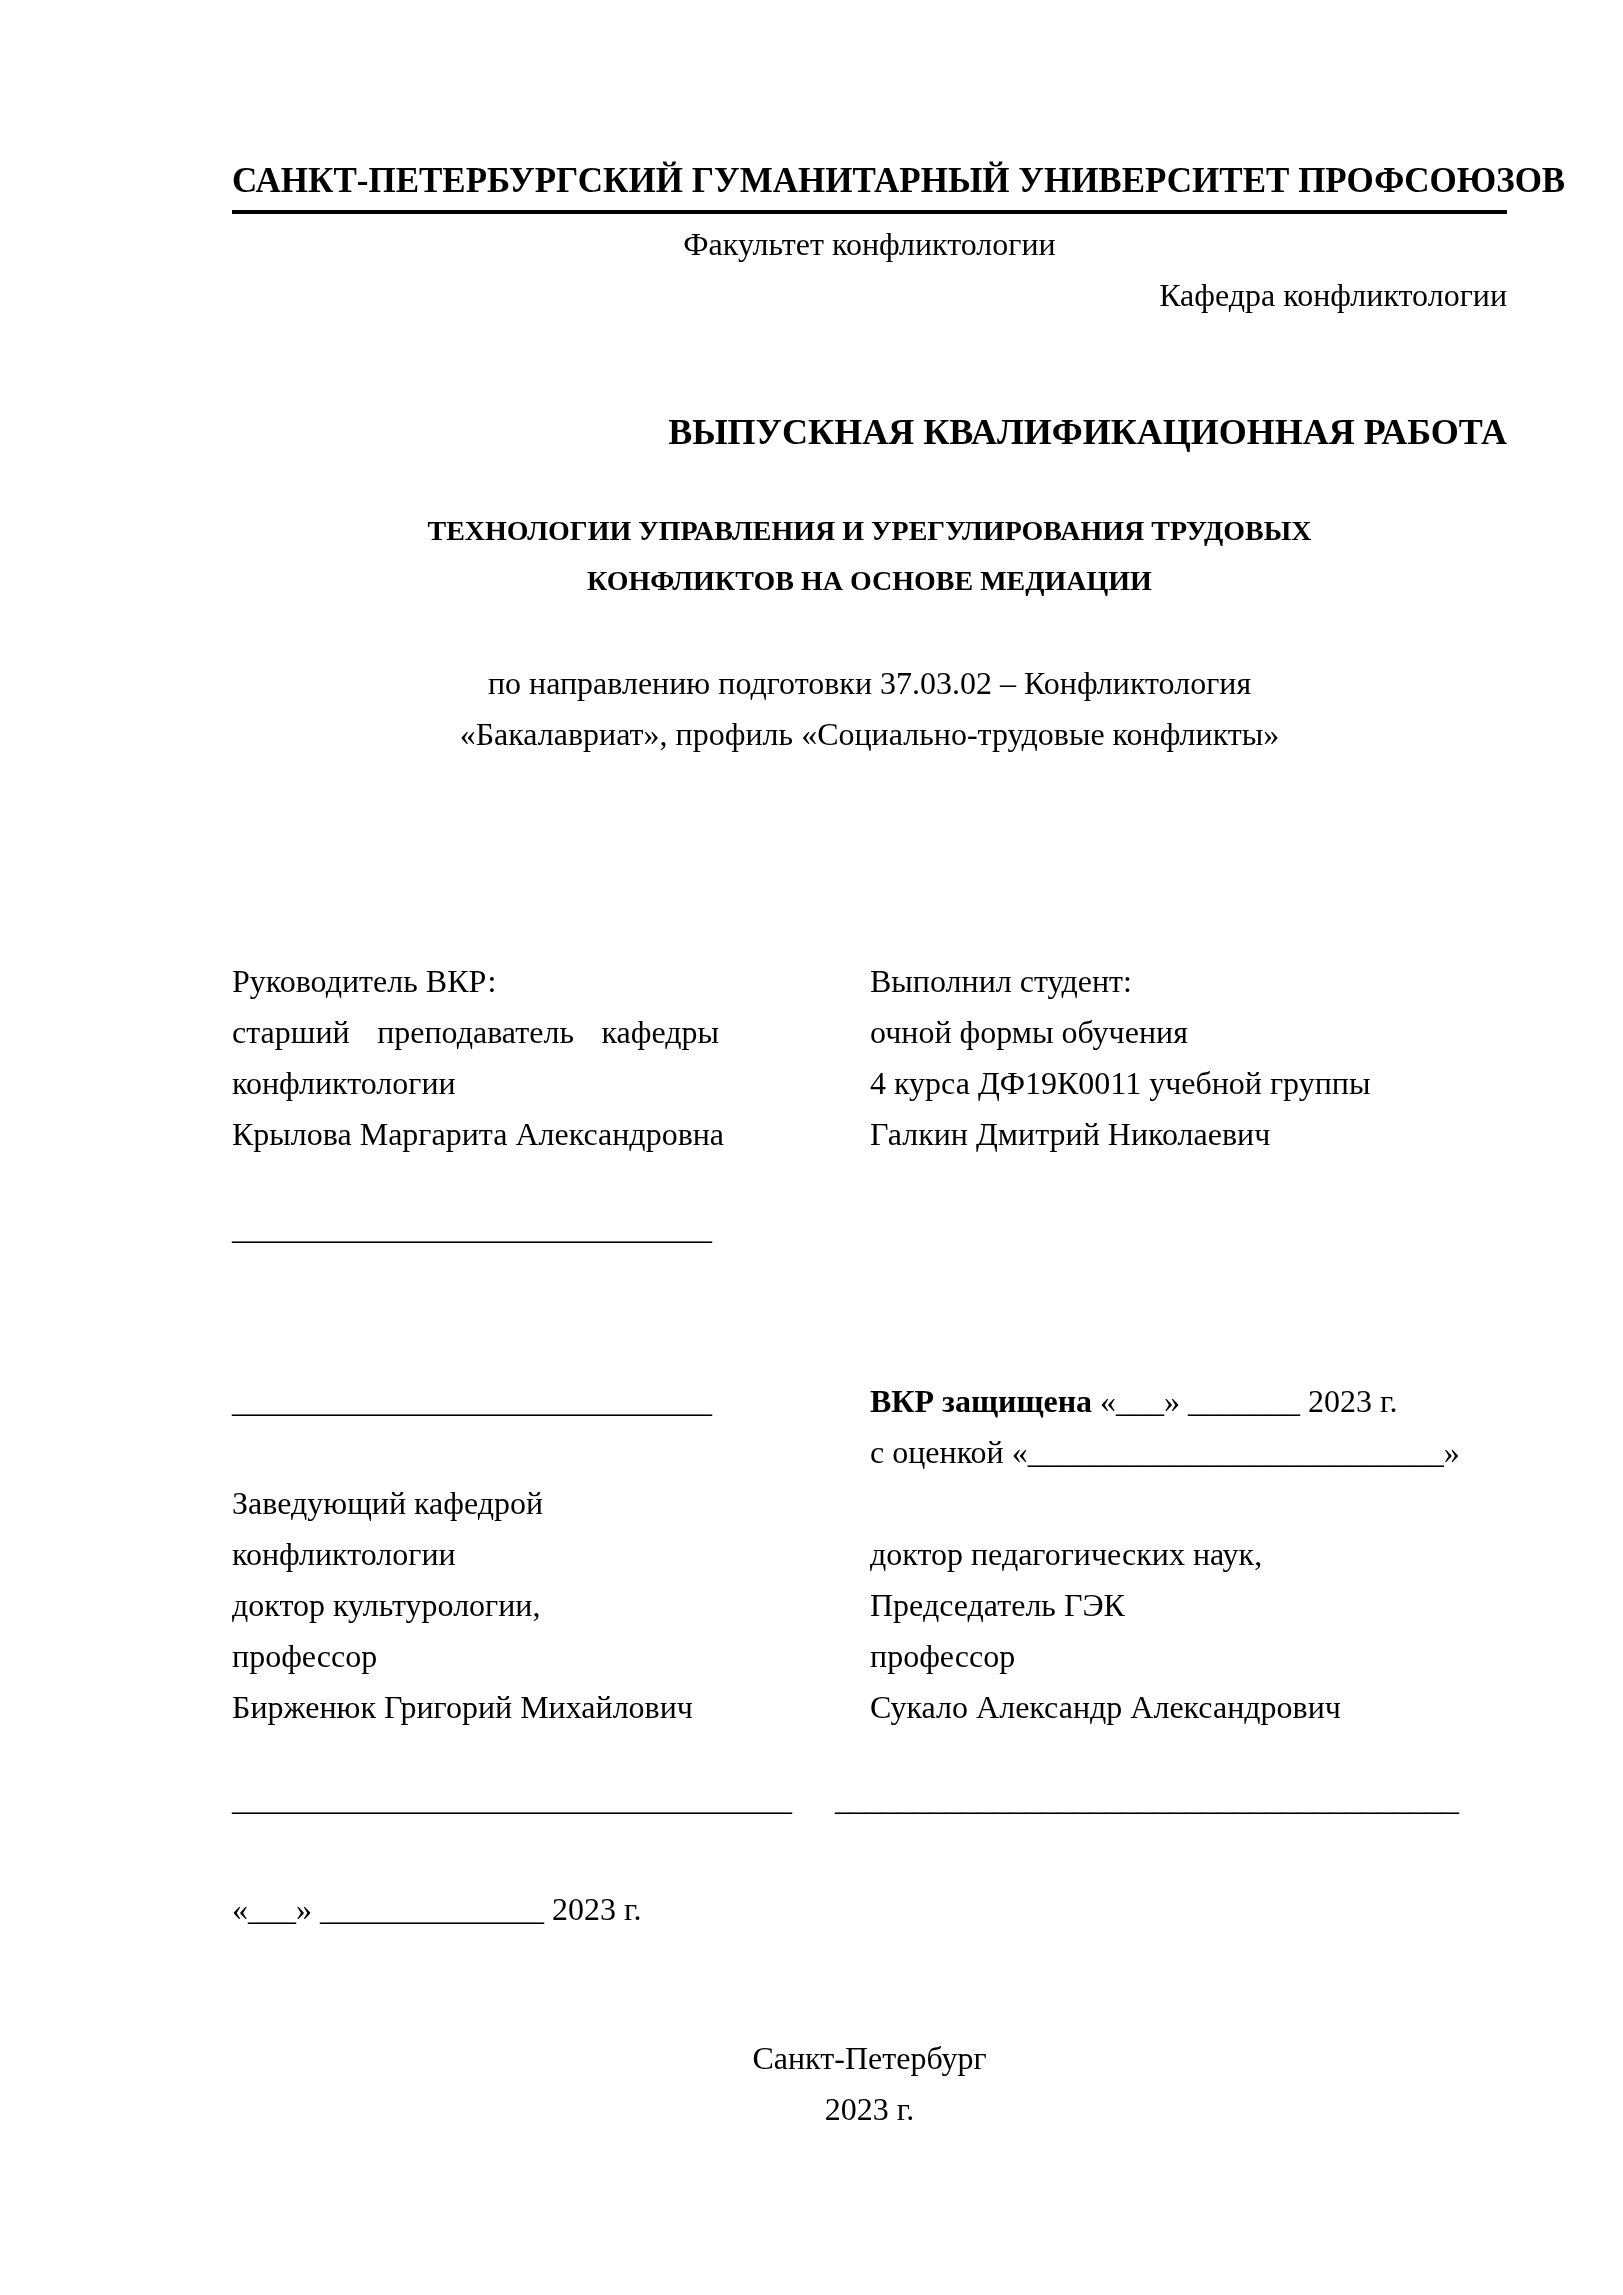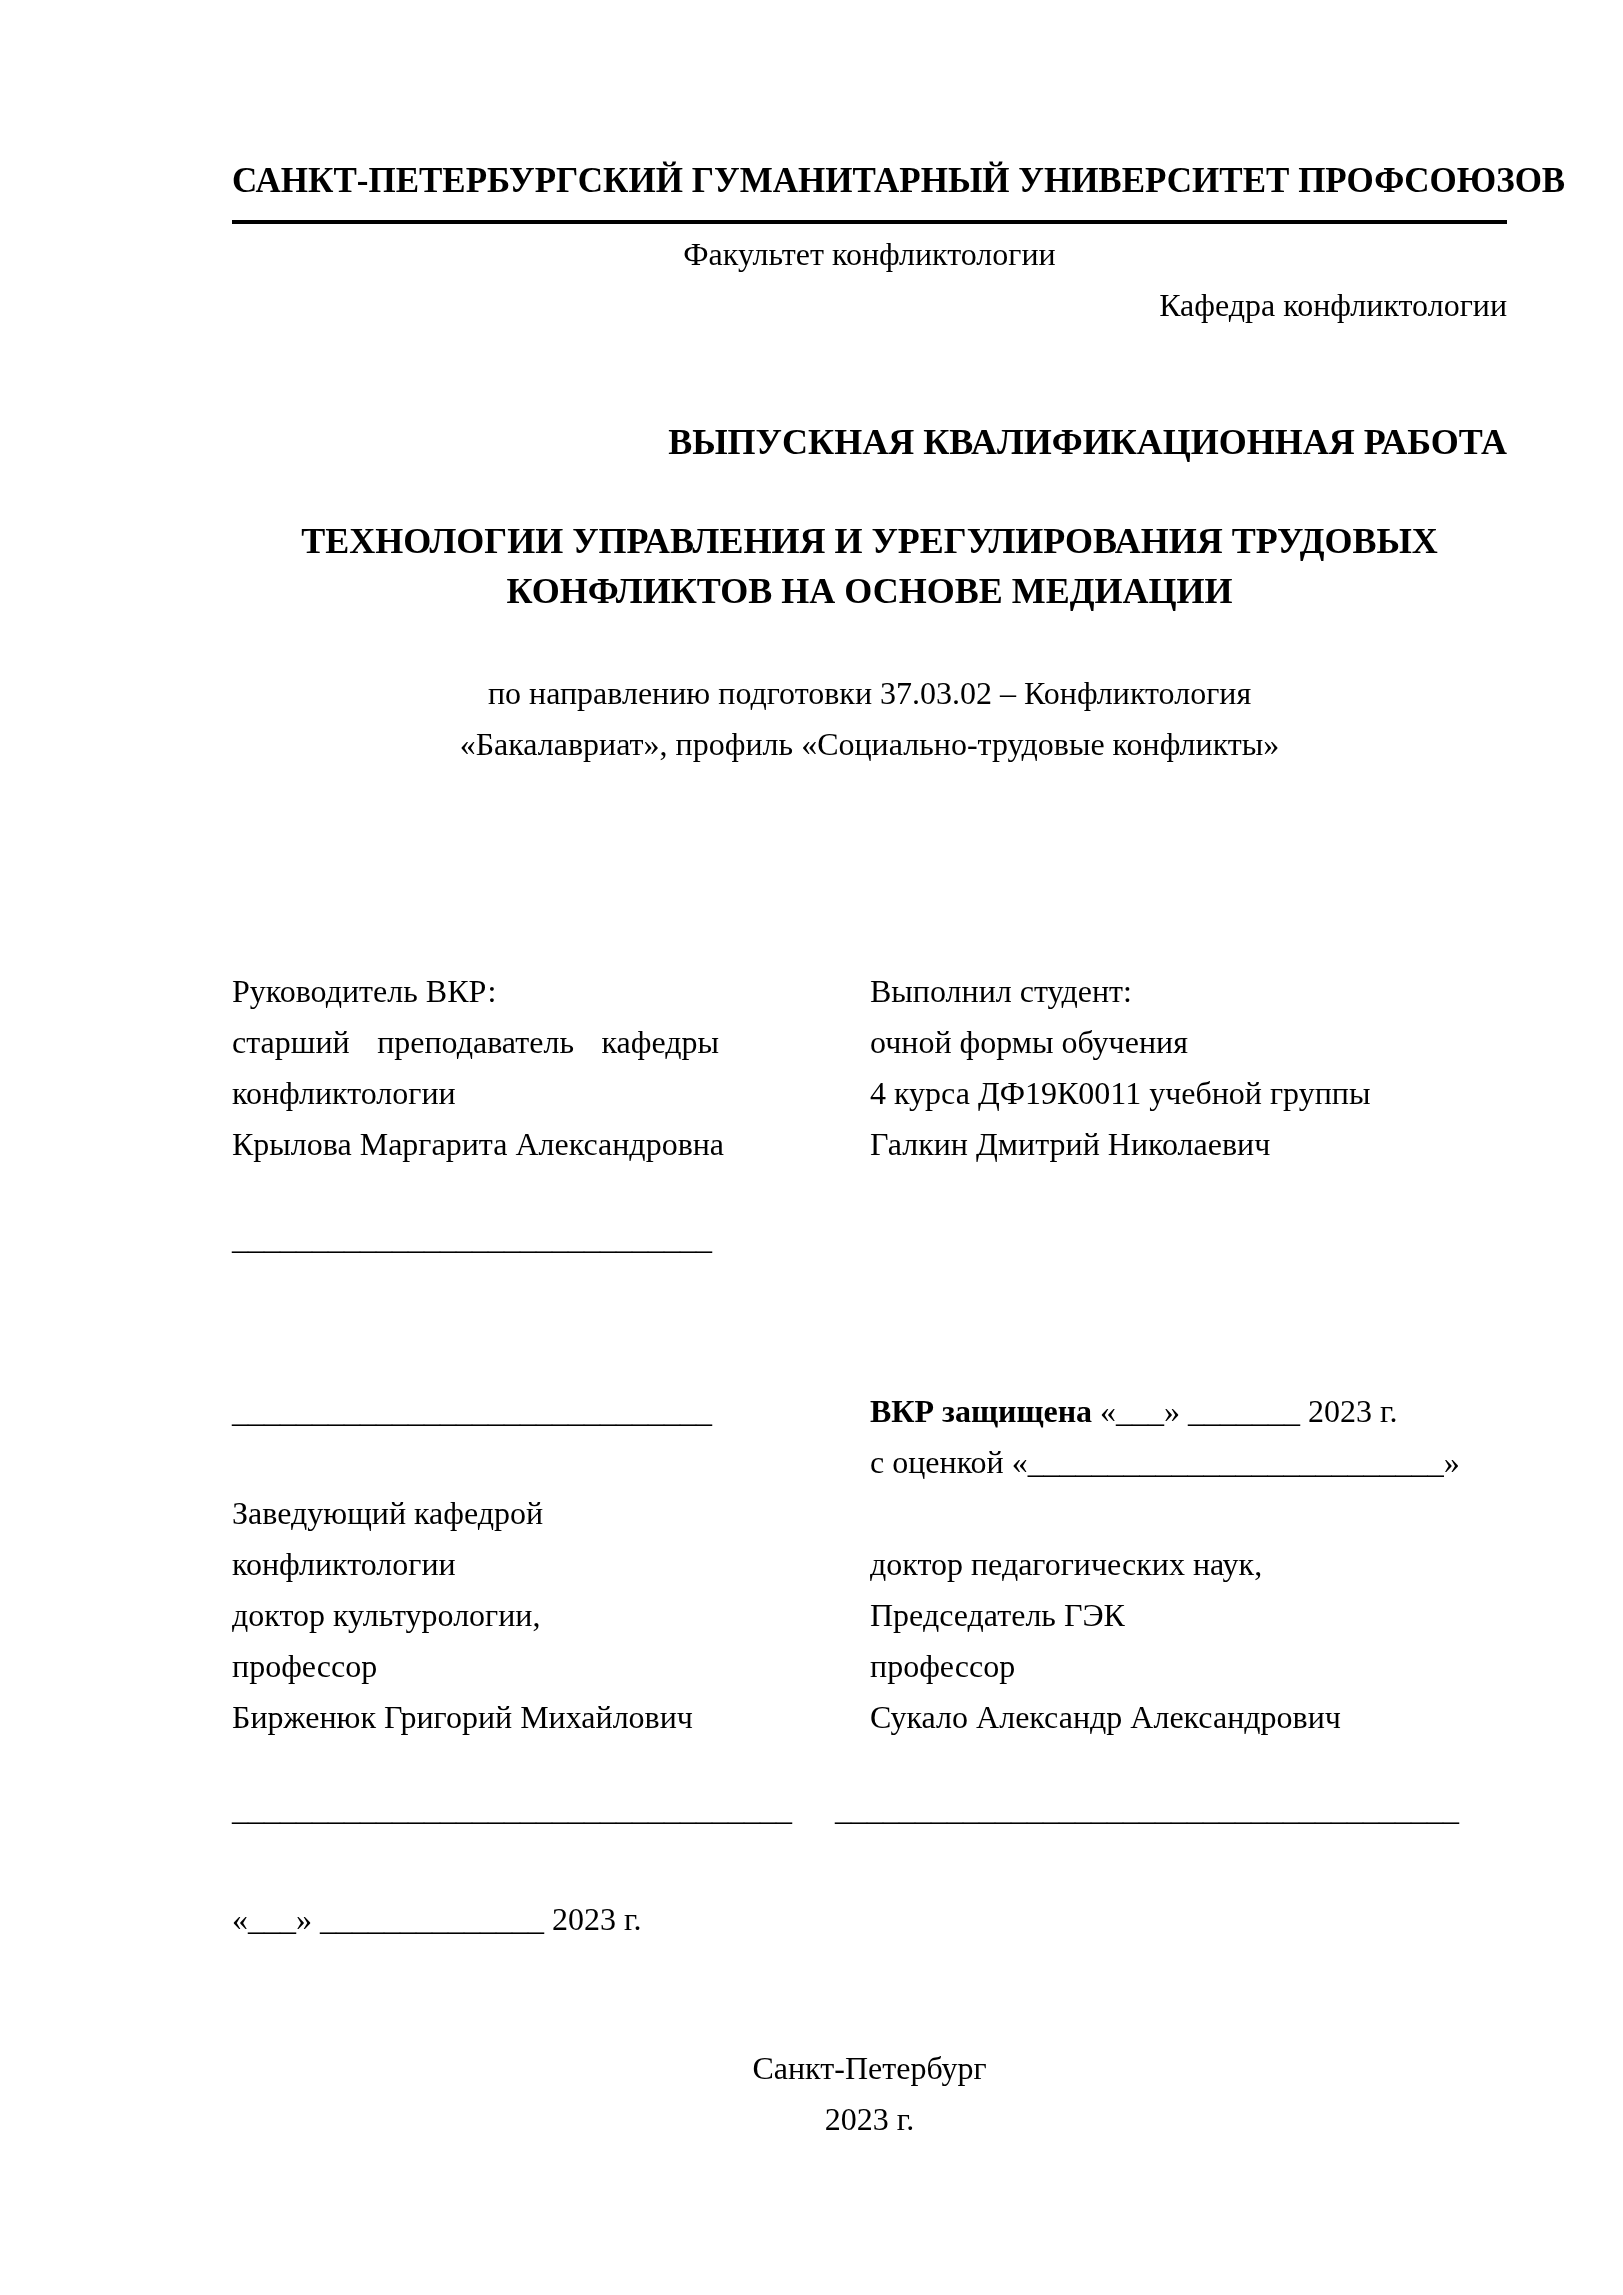--- a/index.html
+++ b/index.html
@@ -16,36 +16,36 @@
     padding: 157px 116px 0 232px;
     overflow: hidden;
   }
   .org-header {
     font-size: 35px;
     line-height: 47px;
     font-weight: bold;
     text-align: center;
     white-space: nowrap;
     margin: 0;
-    padding-bottom: 16px;
+    padding-bottom: 6px;
     border-bottom: 4.7px solid #000000;
   }
   .faculty { text-align: center; margin-top: 5px; white-space: nowrap; }
   .department { text-align: right; white-space: nowrap; }
   .work-type {
     margin-top: 86px;
     font-size: 36px;
     line-height: 50px;
     font-weight: bold;
     text-align: right;
     white-space: nowrap;
   }
   .thesis-title {
     margin-top: 49px;
-    font-size: 36px;
+    font-size: 28px;
     line-height: 50px;
     font-weight: bold;
     text-align: center;
   }
   .program { margin-top: 52px; text-align: center; }
   .two-col { display: flex; margin-top: 0; }
   .block1 { margin-top: 196px; justify-content: center; }
   .col-left { width: 487px; flex: 0 0 487px; }
   .col-gap { width: 151px; flex: 0 0 151px; }
   .col-right { flex: 1 1 auto; min-width: 0; }

